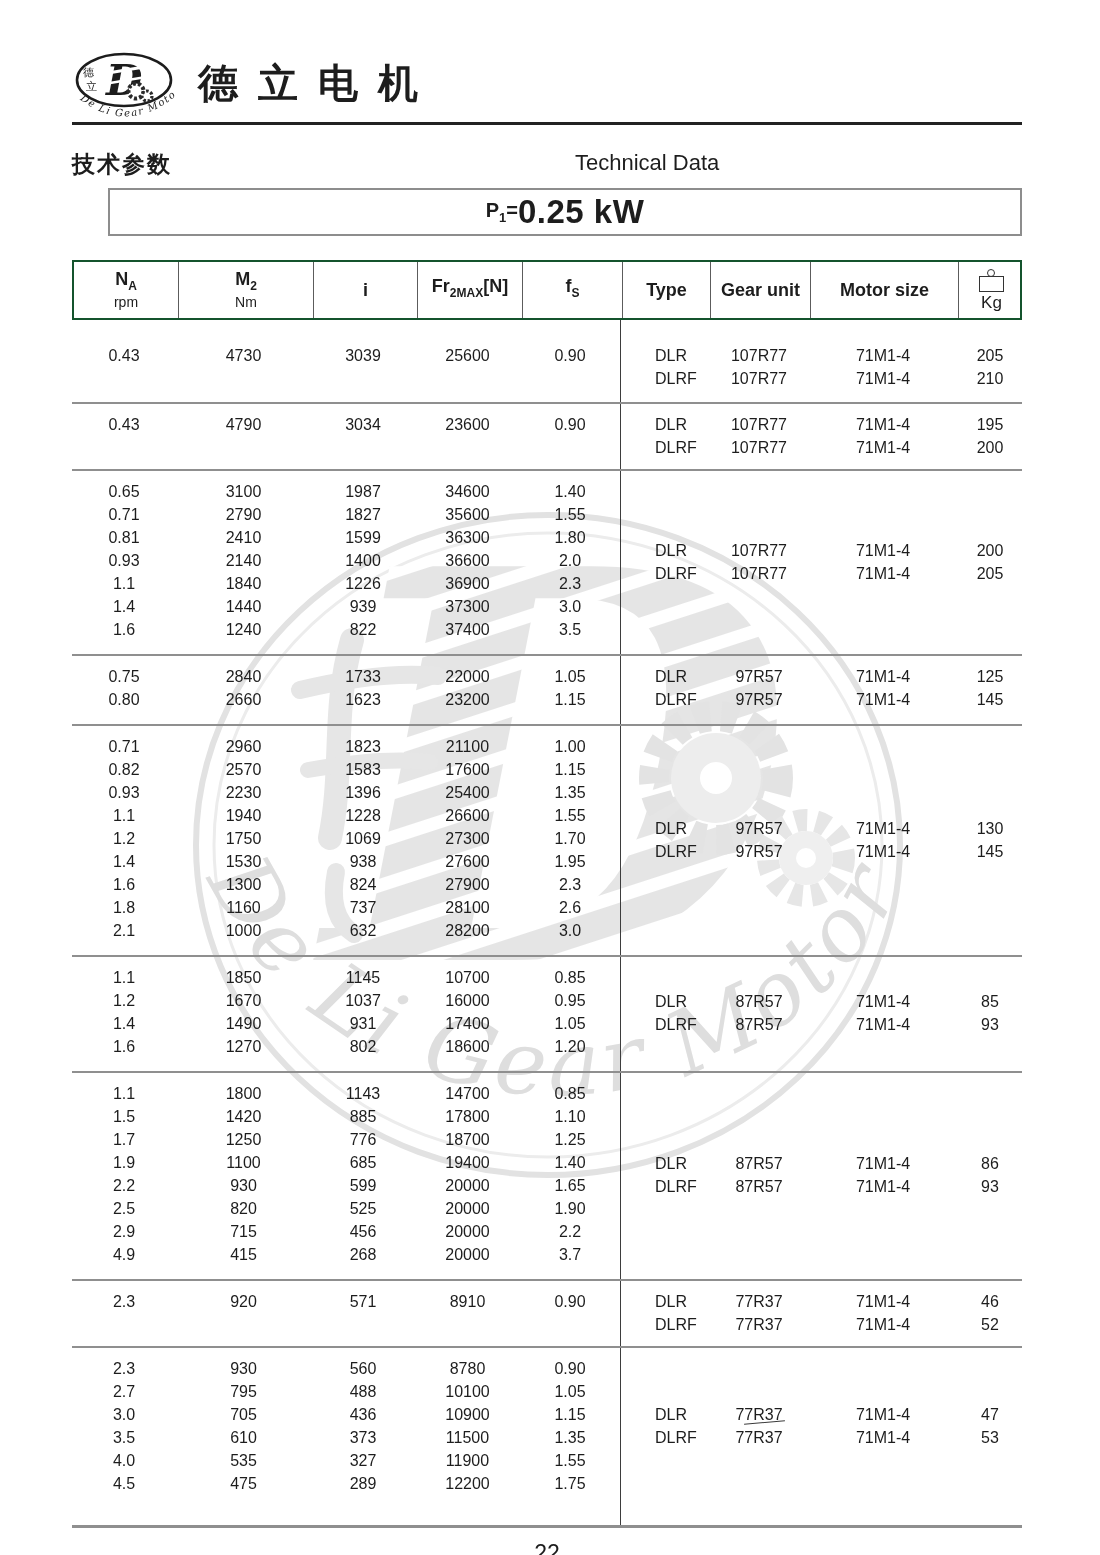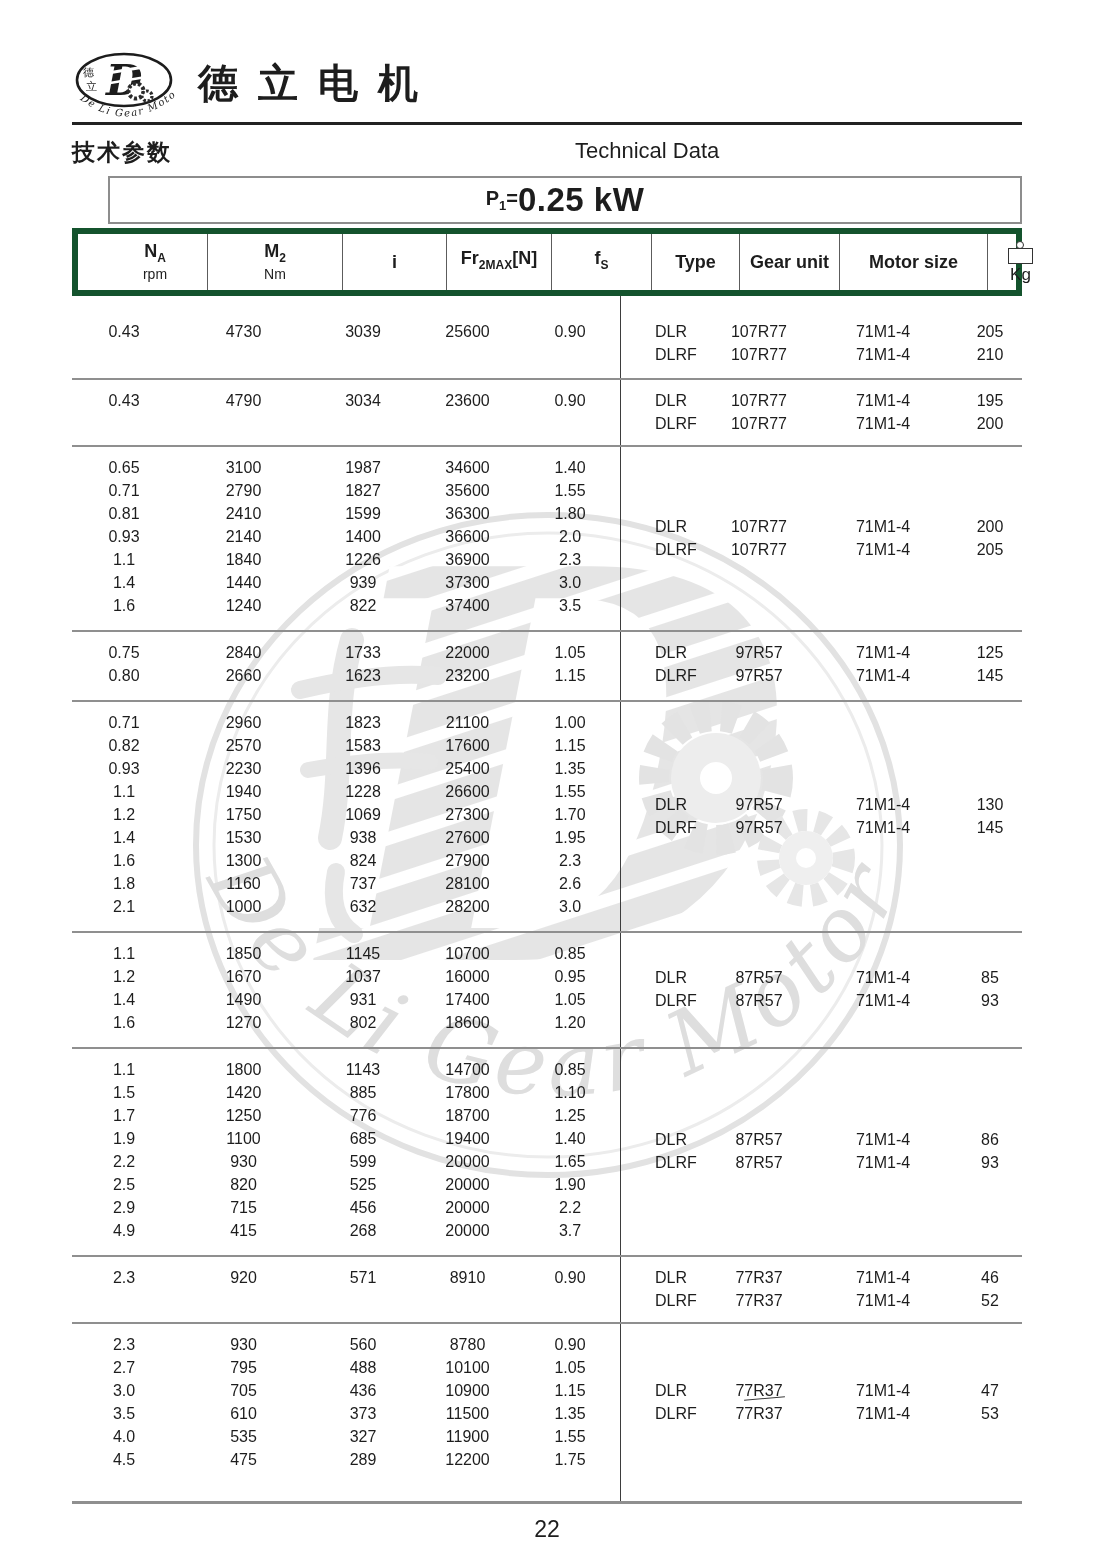--- a/index.html
+++ b/index.html
@@ -15,35 +15,35 @@
   .brand-row { padding-top:52px; display:flex; align-items:flex-start; gap:14px; height:70px; }
   .logo-svg { width:112px; height:76px; flex:0 0 auto; }
   .logo-d-text { font-family:"DejaVu Serif", serif; font-style:italic; font-weight:bold; font-size:42px; }
   .brand-cn {
     font-family:"DejaVu Serif", serif; font-weight:bold; font-size:40px;
     letter-spacing:20px; line-height:62px; white-space:nowrap; 
   }
   .top-rule { border-top:3px solid #222222; margin-top:0px; }
 
   
-  .section-row { position:relative; margin-top:12px; height:30px; }
+  .section-row { position:relative; margin-top:24px; height:30px; }
   .section-cn { font-size:23px; font-weight:bold; letter-spacing:2px; }
   .section-en { position:absolute; left:503px; top:1px; font-size:22px; font-weight:normal; }
 
   
   .title-box { margin-top:9px; height:44px; border:2px solid #8d8d8d;
     display:flex; align-items:center; justify-content:center;margin-left:36px; }
   .title-p { font-size:20px; font-weight:bold; }
   .title-p sub { font-size:13px; }
   .title-value { font-size:33px; font-weight:bold; letter-spacing:0.5px; }
 
   
-  .thead { margin-top:4px; display:grid;
+  .thead { margin-top:24px; display:grid;
     grid-template-columns:104px 135px 104px 105px 100px 88px 100px 148px 66px;
-    border:6px solid #14532d; height:56px; box-sizing:content-box;padding-left:25px; }
+    border:2px solid #14532d; height:56px; box-sizing:content-box; }
   .th-cell { border-left:1px solid #5c5c5c; display:flex; flex-direction:column;
     align-items:center; justify-content:center; row-gap:2px; }
   .th-cell:first-child { border-left:none; }
   .th-label { font-size:18px; font-weight:bold; line-height:17px; white-space:nowrap; }
   .th-label sub { font-size:12px; }
   .th-unit { font-size:14px; font-weight:normal; line-height:13px; }
   .th-cell.kg .th-label { font-weight:normal; font-size:17px; }
   .weight-icon { position:relative; width:26px; height:23px; }
   .w-knob { position:absolute; top:0; left:50%; margin-left:-4.5px; width:6px; height:6px;
     border:1.5px solid #333; border-radius:50%; background:#fff; }

